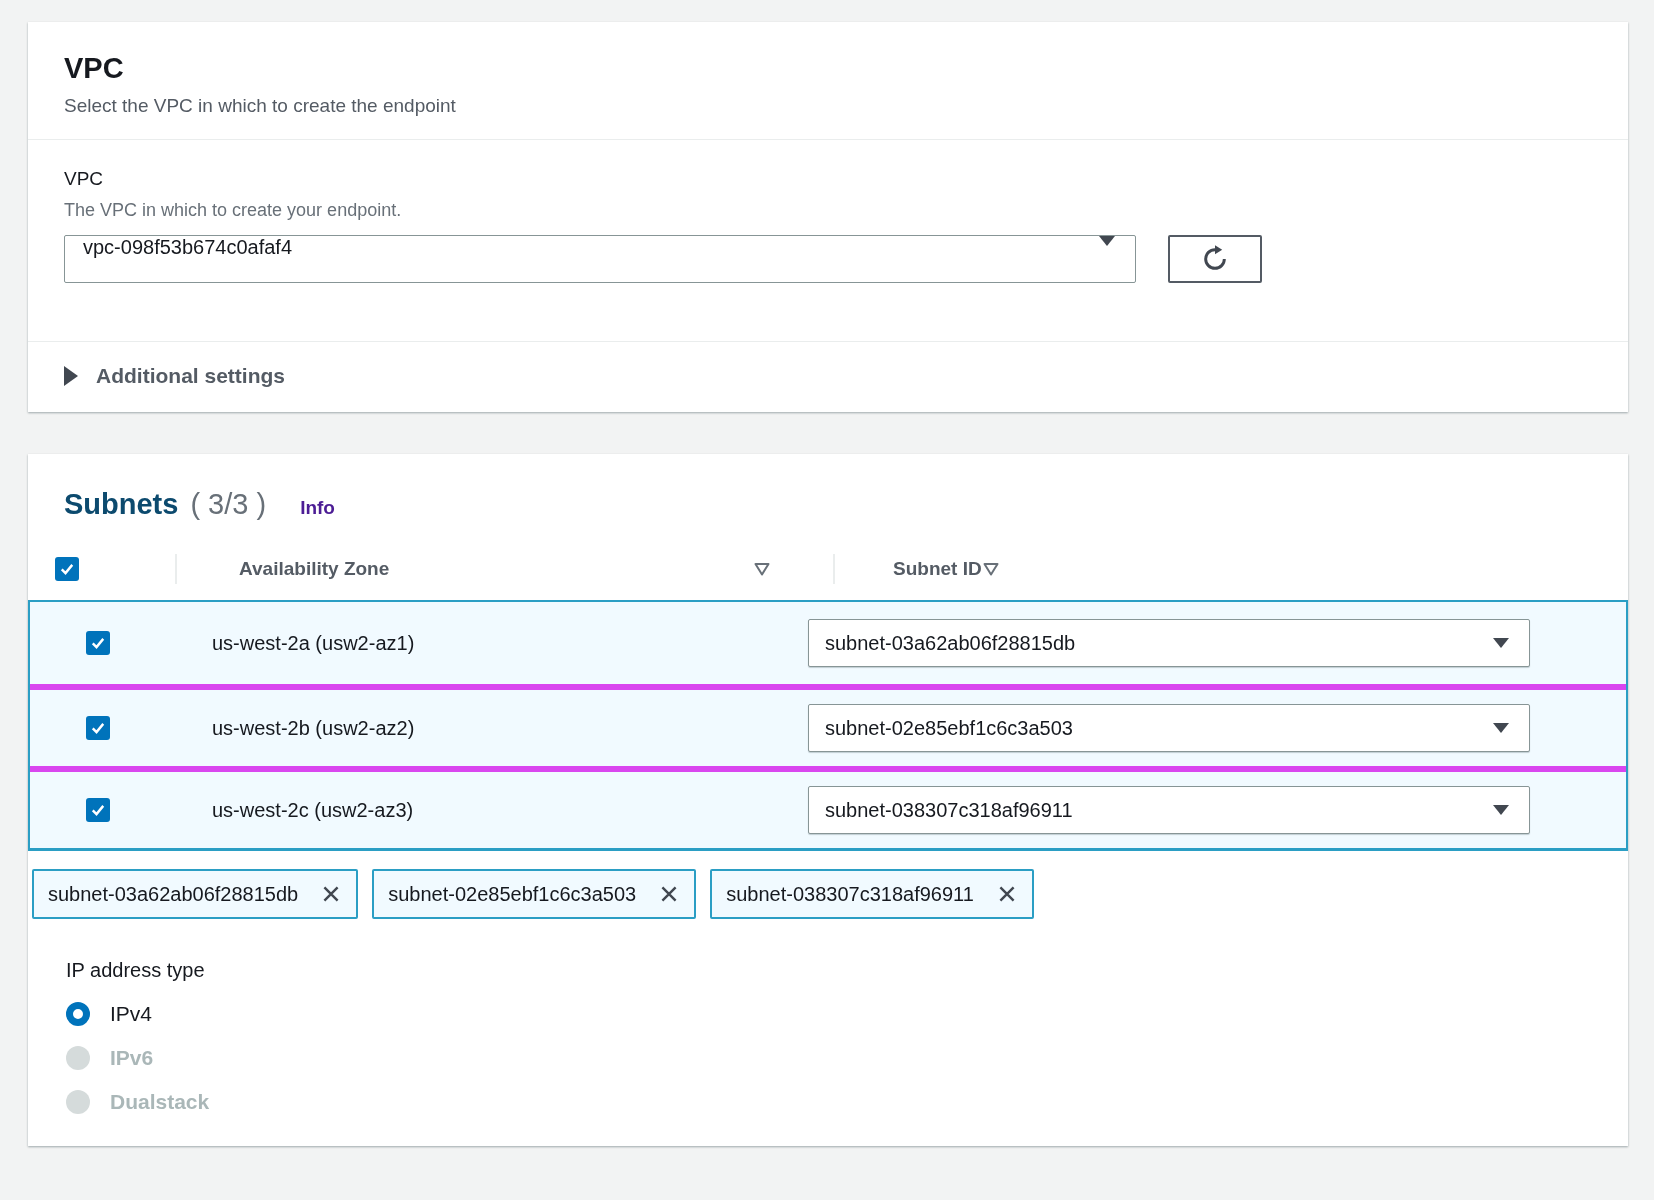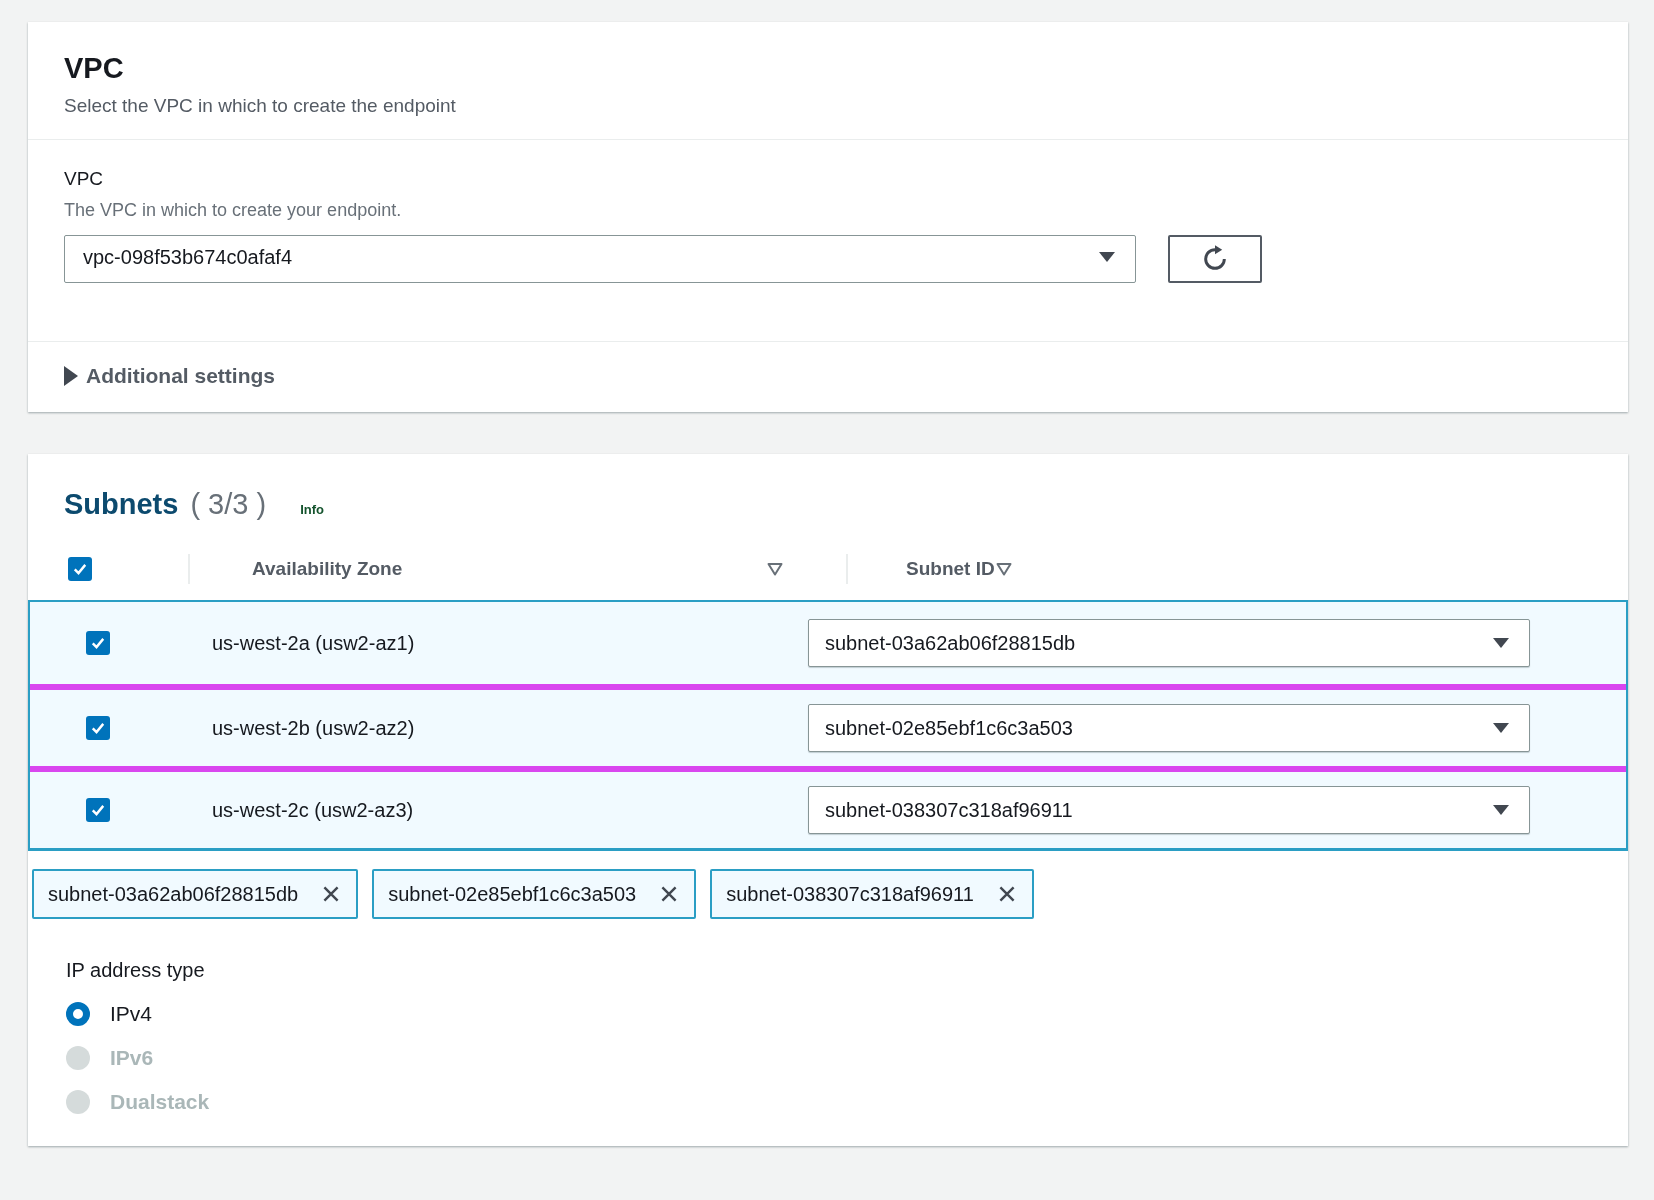--- a/index.html
+++ b/index.html
@@ -26,56 +26,56 @@
 
   .panel-body { padding: 28px 36px 58px 36px; }
   .field-label { font-size: 19px; color: #16191f; }
   .field-help { font-size: 18px; color: #687078; margin-top: 10px; }
   .field-row { display: flex; align-items: center; gap: 32px; margin-top: 14px; }
 
   .select-box {
     width: 1072px; height: 48px;
     border: 1px solid #879596; border-radius: 2px;
     background: #fff;
-    display: flex; align-items: center; justify-content: space-between;
+    display: flex; justify-content: space-between;
     padding: 0 20px 4px 18px;
     font-size: 20px; color: #16191f;
     cursor: pointer;
   }
   .caret-down {
     width: 0; height: 0;
     border-left: 8px solid transparent;
     border-right: 8px solid transparent;
     border-top: 10px solid #414750;
   }
   .refresh-btn {
     width: 94px; height: 48px;
     background: #fff;
     border: 2px solid #545b64; border-radius: 2px;
     display: flex; align-items: center; justify-content: center;
     cursor: pointer;
   }
 
   .panel-footer { border-top: 1px solid #eaeded; padding: 22px 36px; }
-  .expander { display: inline-flex; align-items: center; gap: 8px; cursor: pointer; }
+  .expander { display: inline-flex; align-items: center; gap: 18px; cursor: pointer; }
   .tri-right {
     width: 0; height: 0;
     border-top: 10px solid transparent;
     border-bottom: 10px solid transparent;
     border-left: 14px solid #414750;
   }
   .expander-label { font-size: 21px; font-weight: 700; color: #545b64; }
 
   
   .subnets-header { padding: 34px 36px 16px 36px; display: flex; align-items: baseline; }
   .subnets-title { font-size: 29px; font-weight: 700; color: #0c4a6e; }
   .subnets-count { font-size: 29px; font-weight: 400; color: #687078; margin-left: 12px; }
-  .info-link { font-size: 13px; font-weight: 700; color: #14532d; margin-left: 34px; text-decoration: none; cursor: pointer; }
-
-  .t-header { display: flex; align-items: center; height: 63px; padding-left: 40px; gap: 28px; }
+  .info-link { font-size: 19px; font-weight: 700; color: #4c1d95; margin-left: 34px; text-decoration: none; cursor: pointer; }
+
+  .t-header { display: flex; align-items: center; height: 63px; padding-left: 27px; gap: 28px; }
   .cb-cell { flex: 0 0 92px; display: flex; align-items: center; }
   .vsep { width: 2px; height: 30px; background: #eaeded; }
   .az-cell { flex: 0 0 600px; display: flex; align-items: center; justify-content: space-between; padding: 0 34px; }
   .subnet-cell { flex: 1; display: flex; align-items: center; justify-content: flex-start; padding: 0 120px 0 30px; }
   .th-label { font-size: 19px; font-weight: 700; color: #545b64; }
 
   .selected-block {
     border: 2px solid #2b9ec4;
     border-bottom-width: 3px;
     background: #f1faff;

